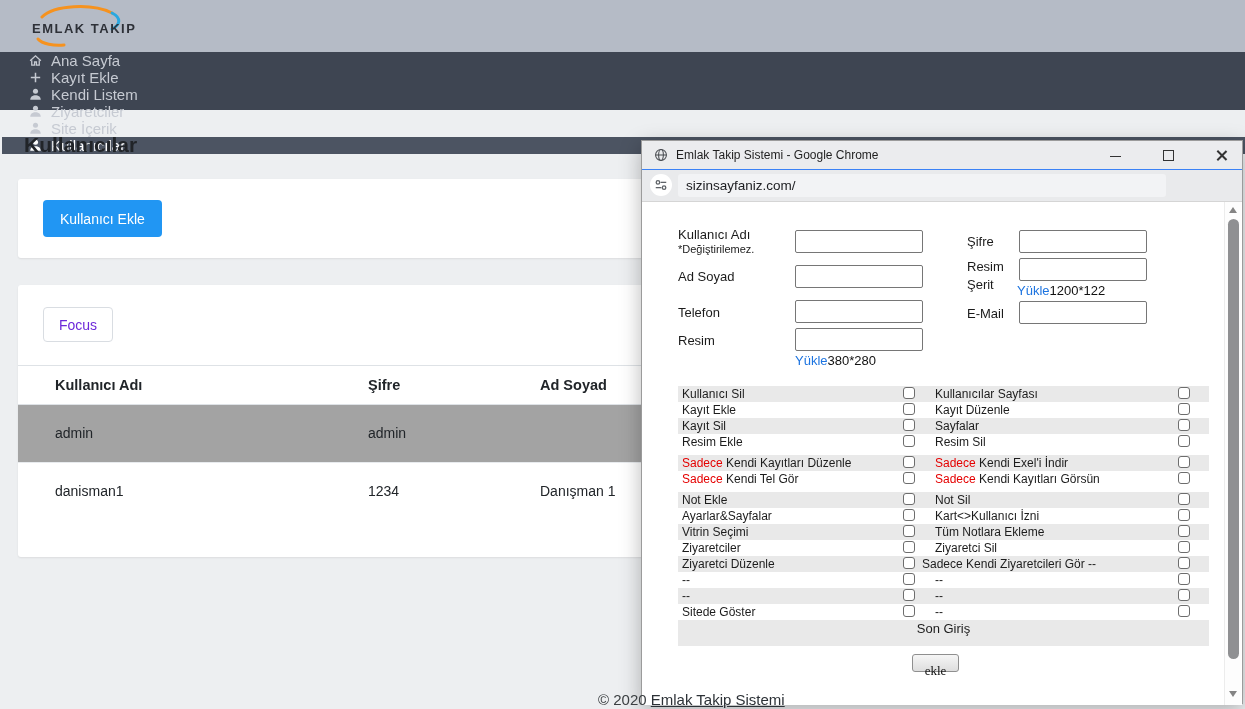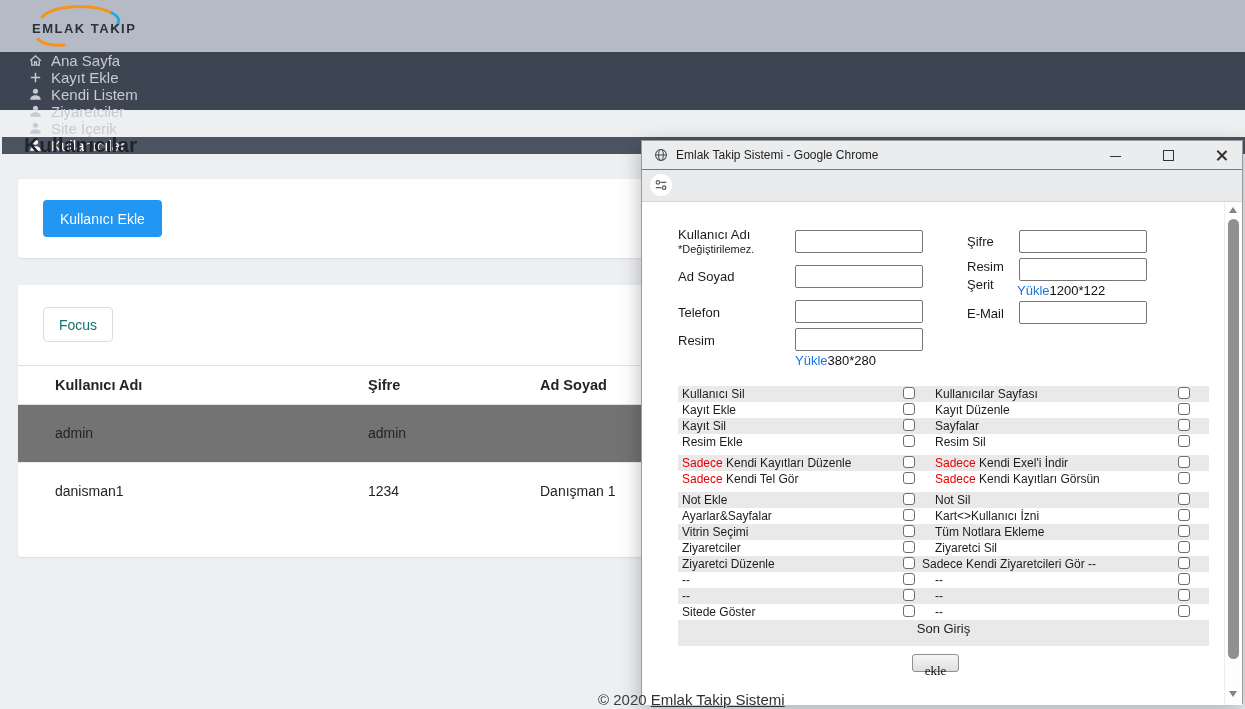--- a/index.html
+++ b/index.html
@@ -24,29 +24,29 @@
   
   .page-title{position:absolute;left:24px;top:133px;font-size:21px;font-weight:bold;color:#212428;}
   .card{position:absolute;left:18px;width:1207px;background:#fff;border-radius:3px;
     box-shadow:0 1px 2px rgba(0,0,0,.08);}
   .card1{top:179px;height:79px;}
   .card2{top:285px;height:272px;}
   .btn-blue{position:absolute;left:25px;top:21px;height:37px;padding:0 17px;
     background:#2196f3;color:#fff;font-size:14px;border:none;border-radius:4px;
     font-family:inherit;cursor:pointer;}
   .btn-focus{position:absolute;left:25px;top:22px;height:35px;padding:0 15px;
-    background:#fff;color:#0f766e;font-size:14px;border:1px solid #d9dde2;border-radius:4px;
+    background:#fff;color:#6d28d9;font-size:14px;border:1px solid #d9dde2;border-radius:4px;
     font-family:inherit;cursor:pointer;}
 
   .tbl-header{position:absolute;left:0;top:80px;width:100%;height:40px;
     border-top:1px solid #dee2e6;border-bottom:1px solid #dee2e6;box-sizing:border-box;}
   .tbl-header span{position:absolute;top:11px;font-size:14.5px;font-weight:bold;color:#212529;}
   .th1{left:37px;} .th2{left:350px;} .th3{left:522px;}
   .tbl-row{position:absolute;left:0;width:100%;height:57px;}
-  .tbl-row.stripe{background:#737373;}
+  .tbl-row.stripe{background:#a3a3a3;}
   .row1{top:120px;} .row2{top:177px;border-top:1px solid #e8ebee;}
   .tbl-row span{position:absolute;top:20px;font-size:14px;color:#212529;}
   .td1{left:37px;} .td2{left:350px;} .td3{left:522px;}
 
   .page-footer{position:absolute;left:598px;top:691px;z-index:60;font-size:15px;
     color:#3c4043;white-space:nowrap;}
   .page-footer .site-link{color:#2c3136;text-decoration:underline;cursor:pointer;}
 
   
   .popup{position:absolute;left:641px;top:140px;width:602px;height:564px;z-index:40;
@@ -204,20 +204,23 @@
       </svg>
       <span class="ttext">Emlak Takip Sistemi - Google Chrome</span>
       <div class="win-controls">
         <div class="wc wc-min"></div>
         <div class="wc wc-max"></div>
         <div class="wc wc-close"></div>
       </div>
     </div>
 
     <div class="paddr">
+      <div class="url-field">
+        <span class="url-text">sizinsayfaniz.com/</span>
+      </div>
       <div class="addr-icon">
         <svg width="14" height="14" viewBox="0 0 16 16" fill="none" stroke="#5f6368" stroke-width="1.5">
           <circle cx="4.5" cy="5" r="2"></circle>
             <line x1="7.5" y1="5" x2="14" y2="5"></line>
           <line x1="2" y1="11" x2="8.5" y2="11"></line>
             <circle cx="11.5" cy="11" r="2"></circle>
         </svg>
       </div>
     </div>
 

